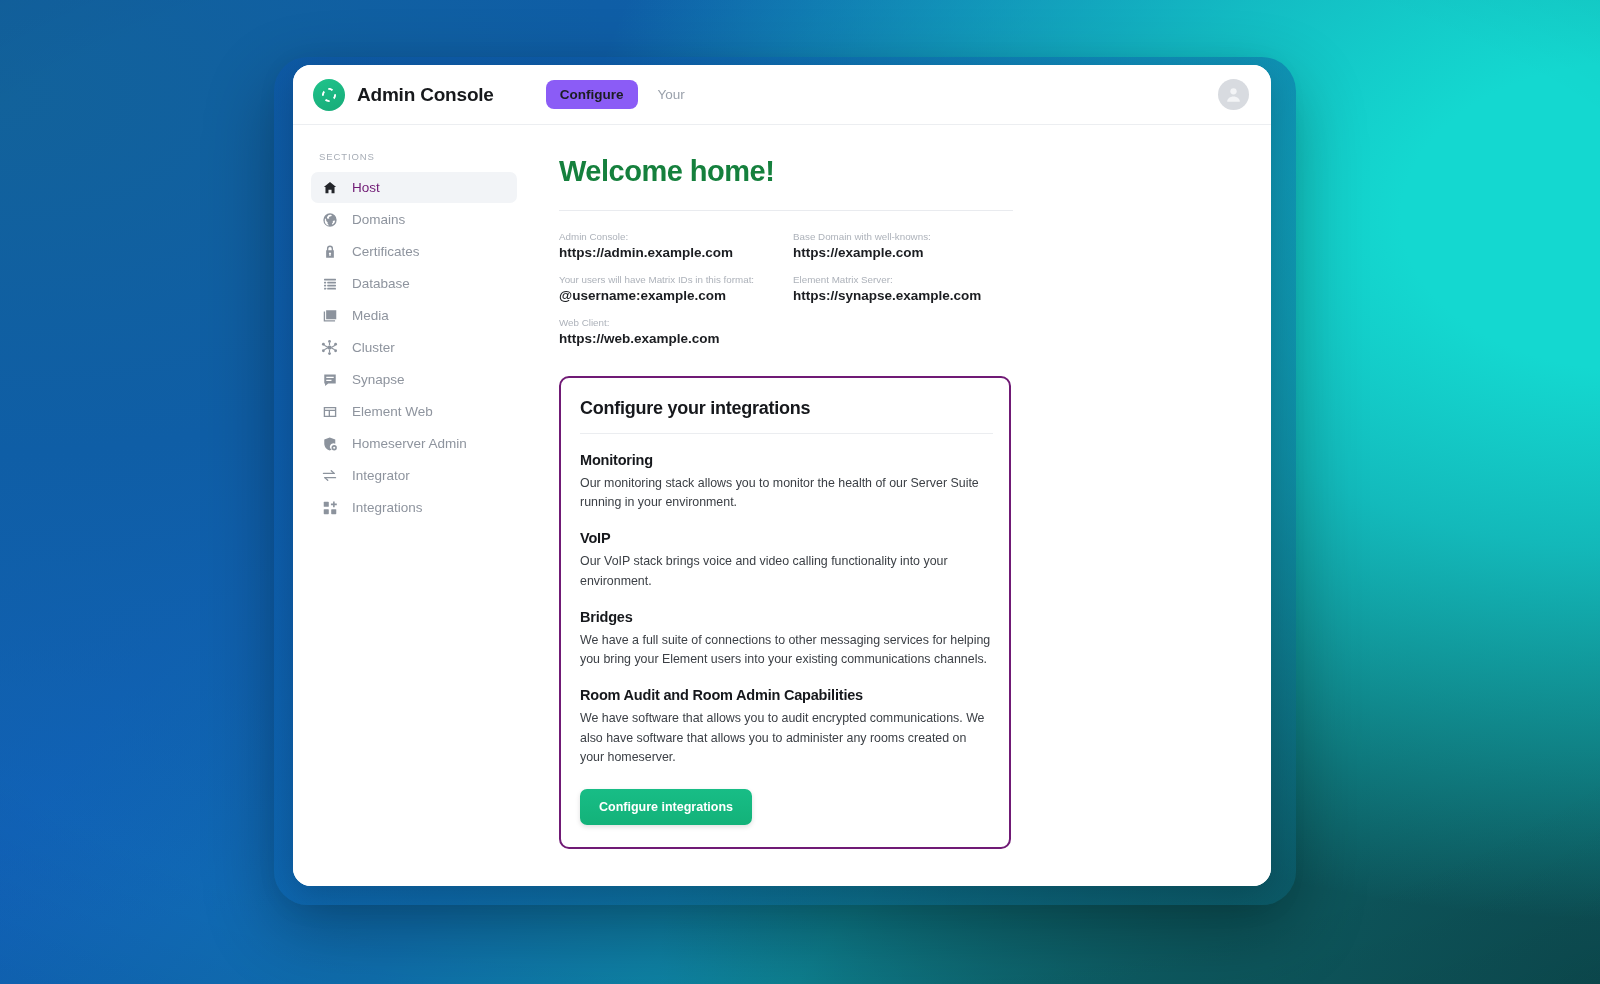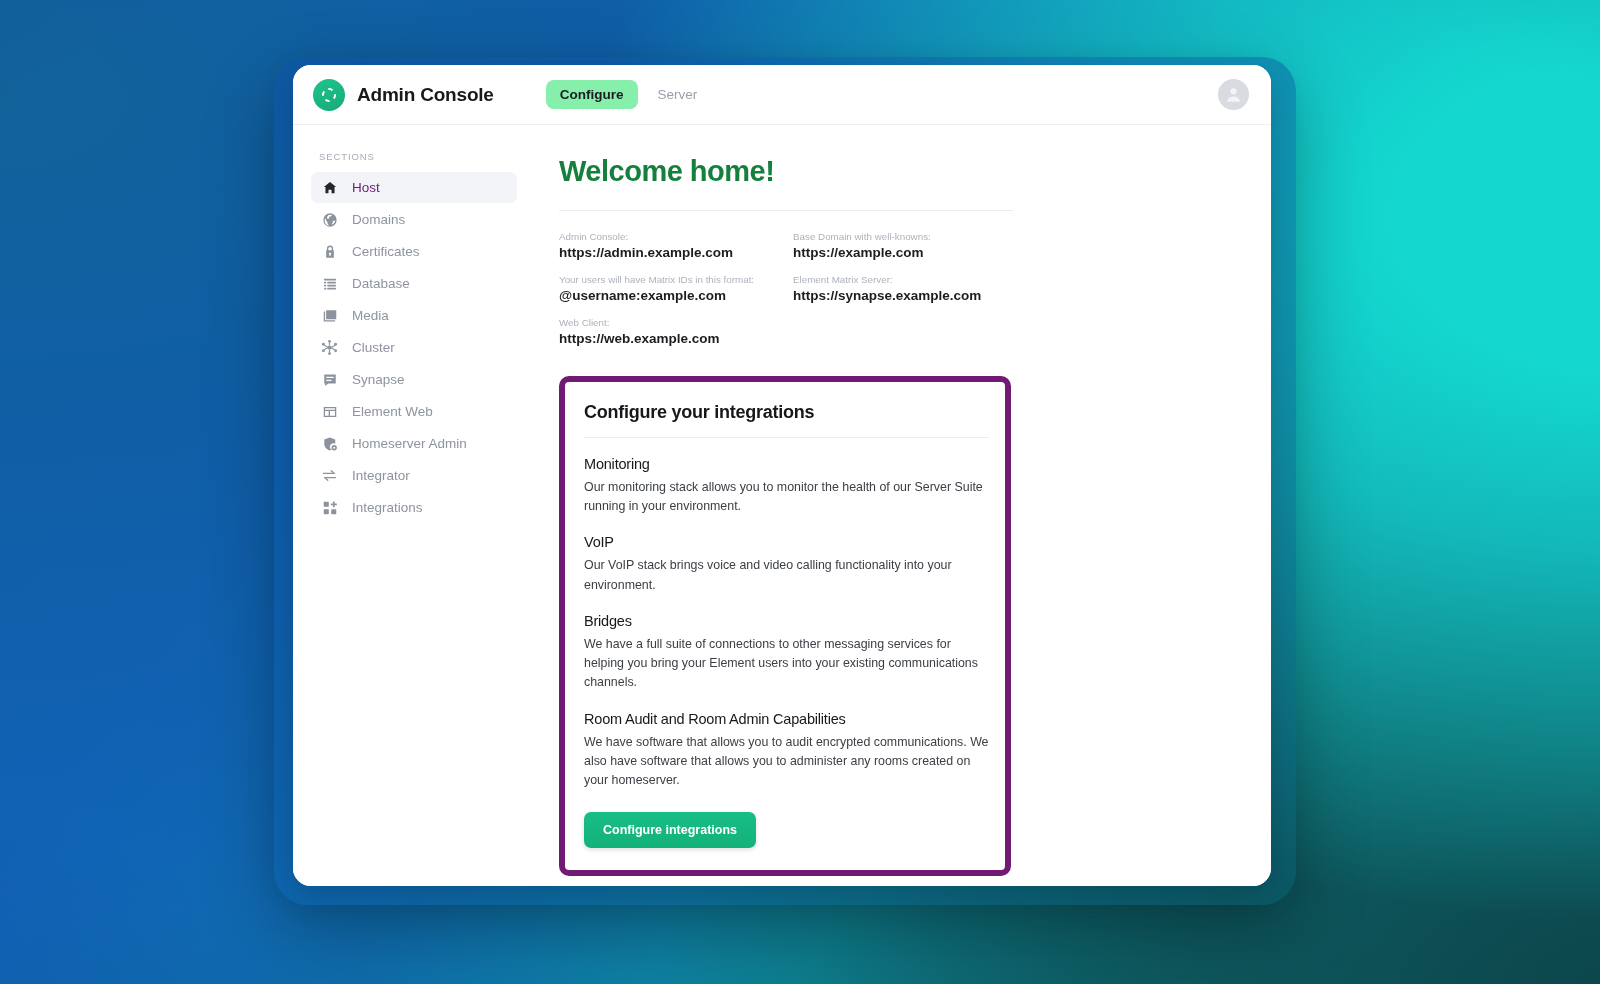--- a/index.html
+++ b/index.html
@@ -96,21 +96,21 @@
   }
   .nav-tab {
     font-size: 13.5px;
     padding: 7px 14px;
     border-radius: 8px;
     color: #9aa1ab;
     cursor: pointer;
     white-space: nowrap;
   }
   .nav-tab.active {
-    background: #86efac;
+    background: #8b5cf6;
     color: #1b1d21;
     font-weight: bold;
   }
   .topbar-right {
     margin-left: auto;
     display: flex;
     align-items: center;
   }
   .avatar {
     width: 31px;
@@ -214,42 +214,42 @@
   .info-value {
     font-size: 13.5px;
     color: #1b1d21;
     white-space: nowrap;
     font-weight: bold;
   }
 
   
   .integrations-card {
     width: 452px;
-    border: 6px solid #701a75;
+    border: 2px solid #701a75;
     border-radius: 10px;
     padding: 20px 16px 22px 19px;
     background: #fff;
   }
   .card-title {
     font-size: 18px;
     font-weight: bold;
     color: #16181c;
     letter-spacing: -0.25px;
     margin-bottom: 14px;
   }
   .card-rule {
     height: 1px;
     background: #ebedf0;
     margin-bottom: 18px;
   }
   .feature { margin-bottom: 18px; }
   .feature:last-of-type { margin-bottom: 22px; }
   .feature-title {
     font-size: 14.5px;
-    font-weight: normal;
+    font-weight: bold;
     color: #16181c;
     margin-bottom: 6px;
     letter-spacing: -0.2px;
   }
   .feature-desc {
     font-size: 12.4px;
     line-height: 1.55;
     color: #3c4046;
   }
   .btn-primary {
@@ -286,21 +286,21 @@
             <path d="M12 20.4c-1.9 0-3.7-.7-5-2l1.7-1.5a5.2 5.2 0 0 0 3.3 1.3 1.1 1.1 0 0 1 0 2.2z"></path>
             <path d="M3.6 12c0-1.9.7-3.7 2-5l1.5 1.7A5.2 5.2 0 0 0 5.8 12a1.1 1.1 0 0 1-2.2 0z"></path>
           </g>
         </svg>
       </span>
       <span class="brand-title">Admin Console</span>
     </div>
 
     <div class="nav-tabs">
       <div class="nav-tab active">Configure</div>
-      <div class="nav-tab">Server</div>
+      <div class="nav-tab">Your</div>
     </div>
 
     <div class="topbar-right">
       <span class="avatar">
         <svg width="21" height="21" viewBox="0 0 24 24" aria-hidden="true">
           <circle cx="12" cy="8.4" r="3.6" fill="#f3f4f6"></circle>
           <path d="M4.8 20.4c0-3.6 3.2-6 7.2-6s7.2 2.4 7.2 6z" fill="#f3f4f6"></path>
         </svg>
       </span>
     </div>

